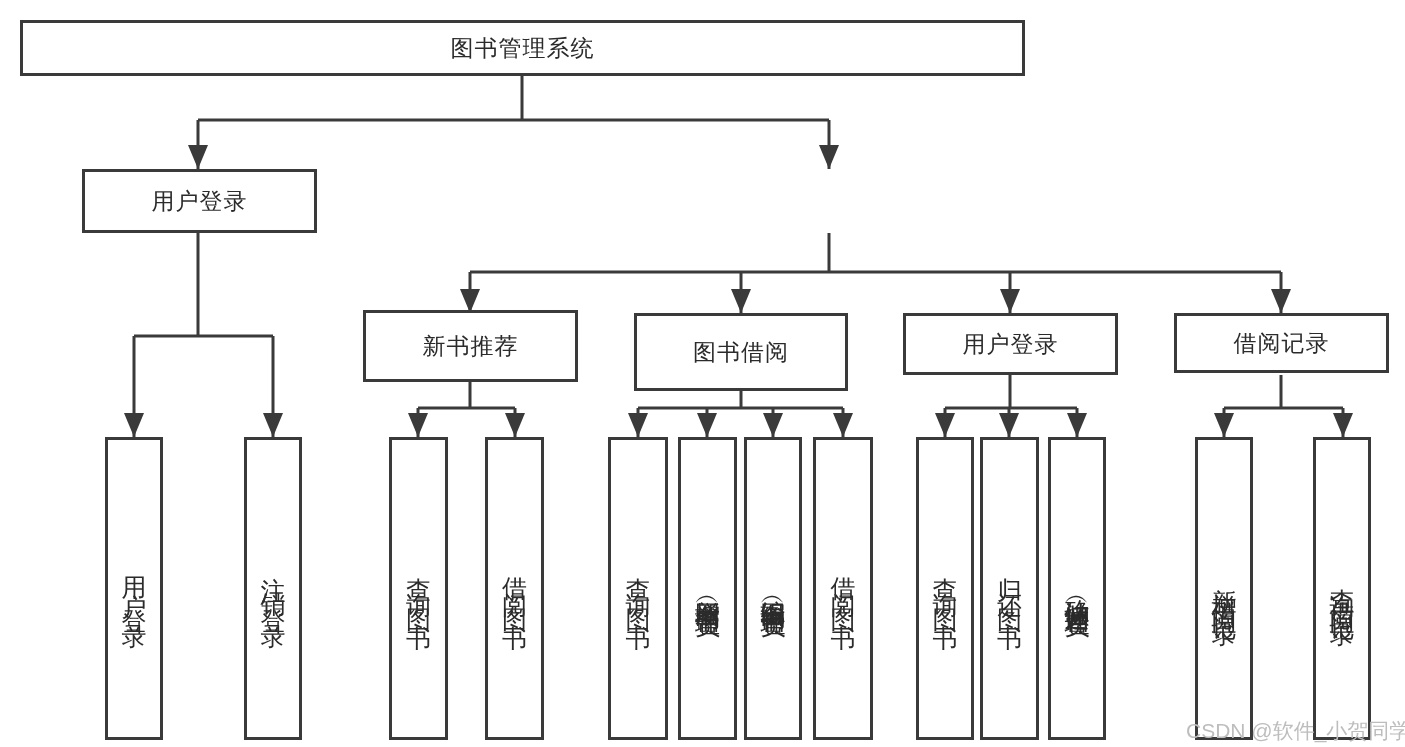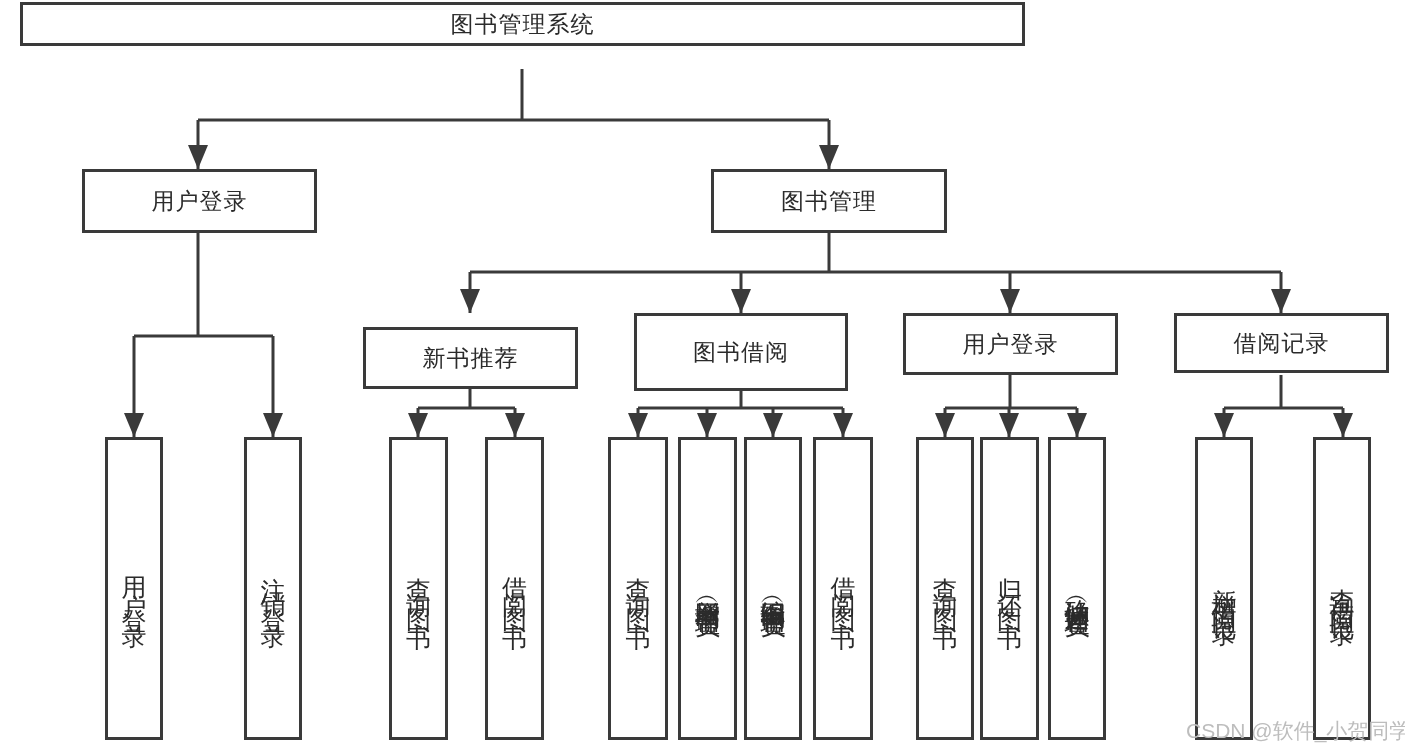--- a/index.html
+++ b/index.html
@@ -95,32 +95,29 @@
       <polygon points="999,413 1019,413 1009,437"></polygon>
       <polygon points="1067,413 1087,413 1077,437"></polygon>
     </g>
     <g class="edges">
       <path d="M1281,375 V408 M1224,408 H1343 M1224,408 V437 M1343,408 V437"></path>
       <polygon points="1214,413 1234,413 1224,437"></polygon>
       <polygon points="1333,413 1353,413 1343,437"></polygon>
     </g>
   </svg>
 
-  <div class="box" style="left:20px;top:2px;width:1005px;height:44px">
+  <div class="box" style="left:20px;top:20px;width:1005px;height:56px">
     <span class="hlabel">图书管理系统</span>
   </div>
 
   <div class="box" style="left:82px;top:169px;width:235px;height:64px">
     <span class="hlabel">用户登录</span>
   </div>
-  <div class="box" style="left:711px;top:169px;width:236px;height:64px">
-    <span class="hlabel">图书管理</span>
-  </div>
 
-  <div class="box" style="left:363px;top:327px;width:215px;height:62px">
+  <div class="box" style="left:363px;top:310px;width:215px;height:72px">
     <span class="hlabel">新书推荐</span>
   </div>
   <div class="box" style="left:634px;top:313px;width:214px;height:78px">
     <span class="hlabel">图书借阅</span>
   </div>
   <div class="box" style="left:903px;top:313px;width:215px;height:62px">
     <span class="hlabel">用户登录</span>
   </div>
   <div class="box" style="left:1174px;top:313px;width:215px;height:60px">
     <span class="hlabel">借阅记录</span>

